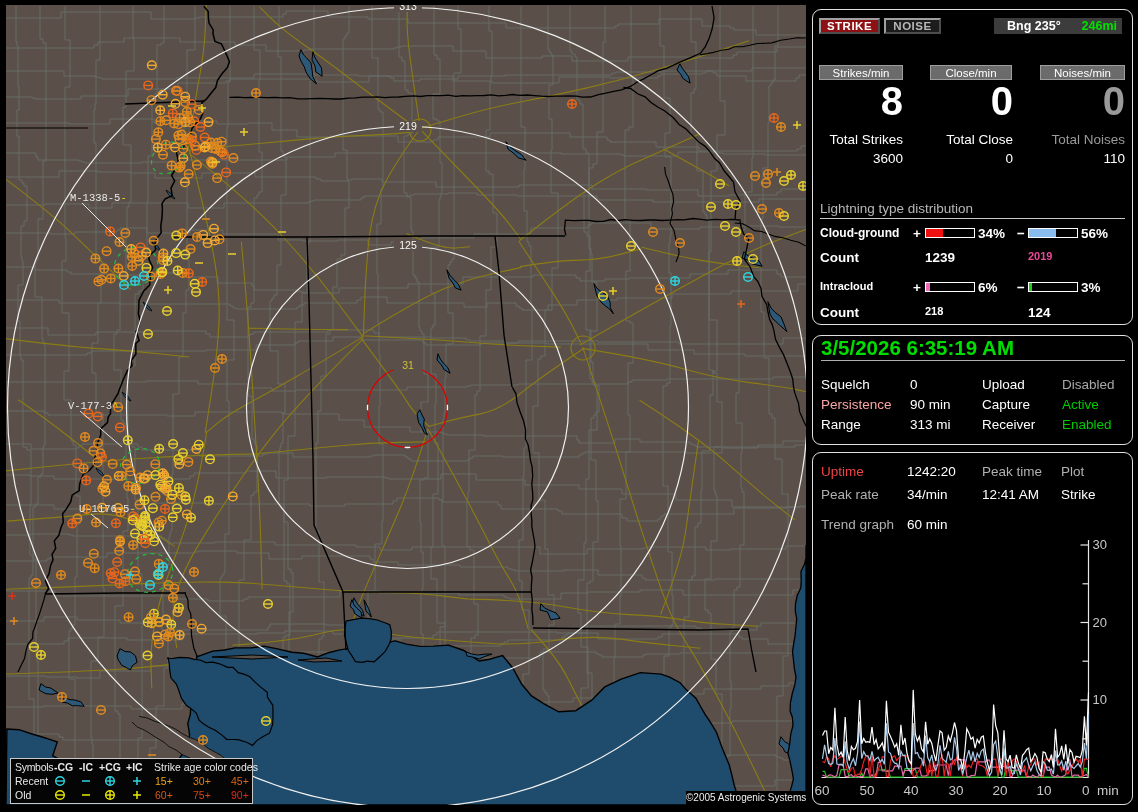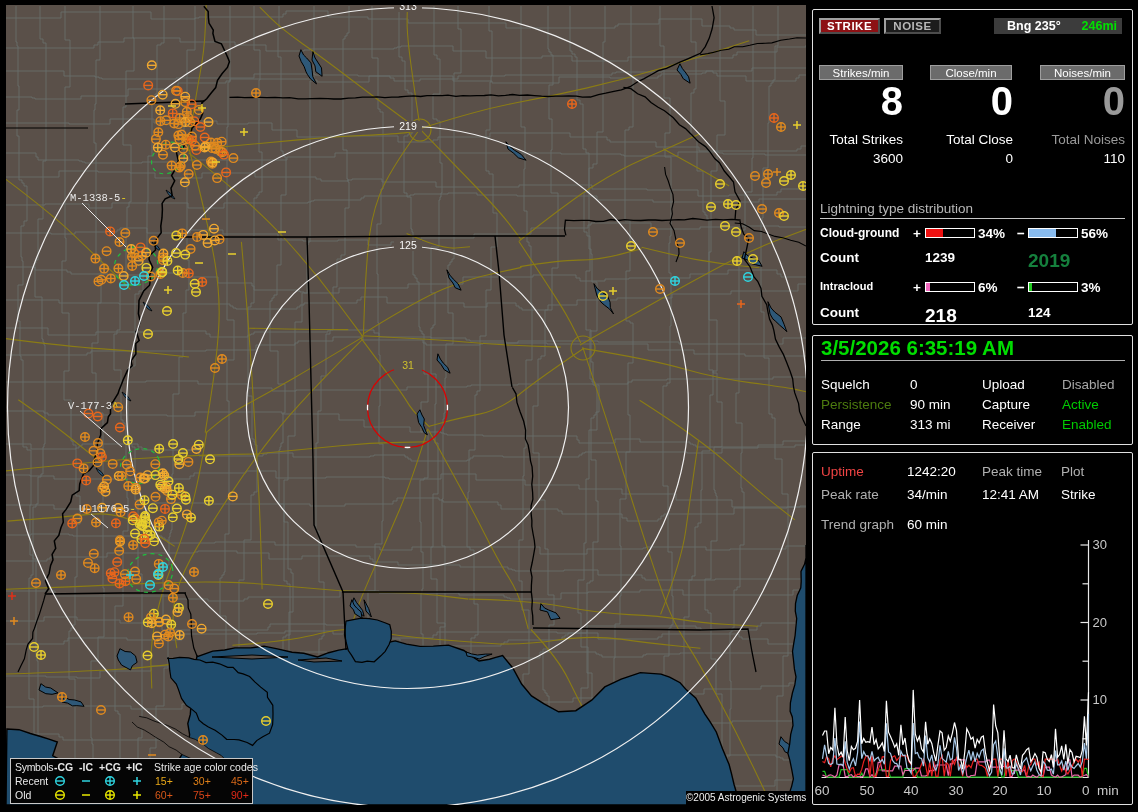--- a/index.html
+++ b/index.html
@@ -1,17 +1,17 @@
 <!DOCTYPE html>
 <html><head><meta charset="utf-8"><style>
 * { margin:0; padding:0; box-sizing:border-box; }
 body { width:1138px; height:812px; background:#000; position:relative; overflow:hidden;
   font-family:"Liberation Sans",sans-serif; }
 #map { position:absolute; left:6px; top:5px; width:800px; height:800px; background:#5a5049; }
-.box { position:absolute; left:812px; width:321px; background:#000; border:1px solid #e0e0e0; border-radius:2px; }
+.box { position:absolute; left:812px; width:321px; background:#000; border:1px solid #e0e0e0; border-radius:9px; }
 #b1 { top:9px;  height:316px; }
 #b2 { top:335px; height:110px; }
 #b3 { top:452px; height:353px; }
 .btn { position:absolute; font-weight:bold; font-size:11.5px; text-align:center; }
 .lblbtn { position:absolute; top:55px; height:15px; background:#6b6b6b; border:1px solid #9e9e9e;
    color:#fff; font-size:11.5px; text-align:center; line-height:14px; }
 .big { position:absolute; top:69px; font-size:40px; font-weight:bold; color:#fff; text-align:right; }
 .trow { position:absolute; font-size:13.5px; color:#fff; text-align:right; }
 .leg { position:absolute; left:10px; top:758px; width:243px; height:46px; background:#050505;
    border:1px solid #c8c8c8; font-size:10.5px; color:#e8e8e8; }
@@ -964,45 +964,45 @@
    <div style="width:17px;height:8px;background:#ee1010"></div>
     </div>
  <div style="position:absolute;left:165px;top:216px;font-size:13.5px;font-weight:bold;color:#fff">34%</div>
  <div style="position:absolute;left:204px;top:216px;font-size:13.5px;font-weight:bold;color:#fff">−</div>
  <div style="position:absolute;left:215px;top:218px;width:50px;height:10px;border:1px solid #fff;background:#000">
    <div style="width:27px;height:8px;background:#88bbee"></div>
     </div>
  <div style="position:absolute;left:268px;top:216px;font-size:13.5px;font-weight:bold;color:#fff">56%</div>
  <div style="position:absolute;left:7px;top:240px;font-size:13.5px;font-weight:bold;color:#fff">Count</div>
  <div style="position:absolute;left:112px;top:240px;font-size:13.5px;font-weight:bold;color:#fff">1239</div>
- <div style="position:absolute;left:215px;top:240px;font-size:19px;font-weight:bold;color:#15803d">2019</div>
+ <div style="position:absolute;left:215px;top:240px;font-size:11px;font-weight:bold;color:#ec4899">2019</div>
  <div style="position:absolute;left:7px;top:270px;font-size:11px;font-weight:bold;color:#fff">Intracloud</div>
  <div style="position:absolute;left:100px;top:270px;font-size:13.5px;font-weight:bold;color:#fff">+</div>
  <div style="position:absolute;left:112px;top:272px;width:50px;height:10px;border:1px solid #fff;background:#000">
    <div style="width:4px;height:8px;background:#ee66bb"></div>
     </div>
  <div style="position:absolute;left:165px;top:270px;font-size:13.5px;font-weight:bold;color:#fff">6%</div>
  <div style="position:absolute;left:204px;top:270px;font-size:13.5px;font-weight:bold;color:#fff">−</div>
  <div style="position:absolute;left:215px;top:272px;width:50px;height:10px;border:1px solid #fff;background:#000">
    <div style="width:3px;height:8px;background:#22cc22"></div>
     </div>
  <div style="position:absolute;left:268px;top:270px;font-size:13.5px;font-weight:bold;color:#fff">3%</div>
  <div style="position:absolute;left:7px;top:295px;font-size:13.5px;font-weight:bold;color:#fff">Count</div>
- <div style="position:absolute;left:112px;top:295px;font-size:19px;font-weight:bold;color:#fff">218</div>
+ <div style="position:absolute;left:112px;top:295px;font-size:11px;font-weight:bold;color:#fff">218</div>
  <div style="position:absolute;left:215px;top:295px;font-size:13.5px;font-weight:bold;color:#fff">124</div>
 </div>
 
 <div class="box" id="b2">
  <div style="position:absolute;left:8px;top:0px;font-size:20.5px;font-weight:bold;color:#00dd00">3/5/2026 6:35:19 AM</div>
  <div style="position:absolute;left:8px;top:24px;width:304px;border-top:1px solid #b0b0b0"></div>
  <div class="r2" style="left:8px;top:41px;color:#fff">Squelch</div>
  <div class="r2" style="left:97px;top:41px;color:#fff">0</div>
  <div class="r2" style="left:169px;top:41px;color:#fff">Upload</div>
  <div class="r2" style="left:249px;top:41px;color:#a8a8a8">Disabled</div>
- <div class="r2" style="left:8px;top:61px;color:#4d7c0f">Persistence</div>
+ <div class="r2" style="left:8px;top:61px;color:#fca5a5">Persistence</div>
  <div class="r2" style="left:97px;top:61px;color:#fff">90 min</div>
  <div class="r2" style="left:169px;top:61px;color:#fff">Capture</div>
  <div class="r2" style="left:249px;top:61px;color:#00cc00">Active</div>
  <div class="r2" style="left:8px;top:81px;color:#fff">Range</div>
  <div class="r2" style="left:97px;top:81px;color:#fff">313 mi</div>
  <div class="r2" style="left:169px;top:81px;color:#fff">Receiver</div>
  <div class="r2" style="left:249px;top:81px;color:#00cc00">Enabled</div>
 </div>
 
 <div class="box" id="b3">

